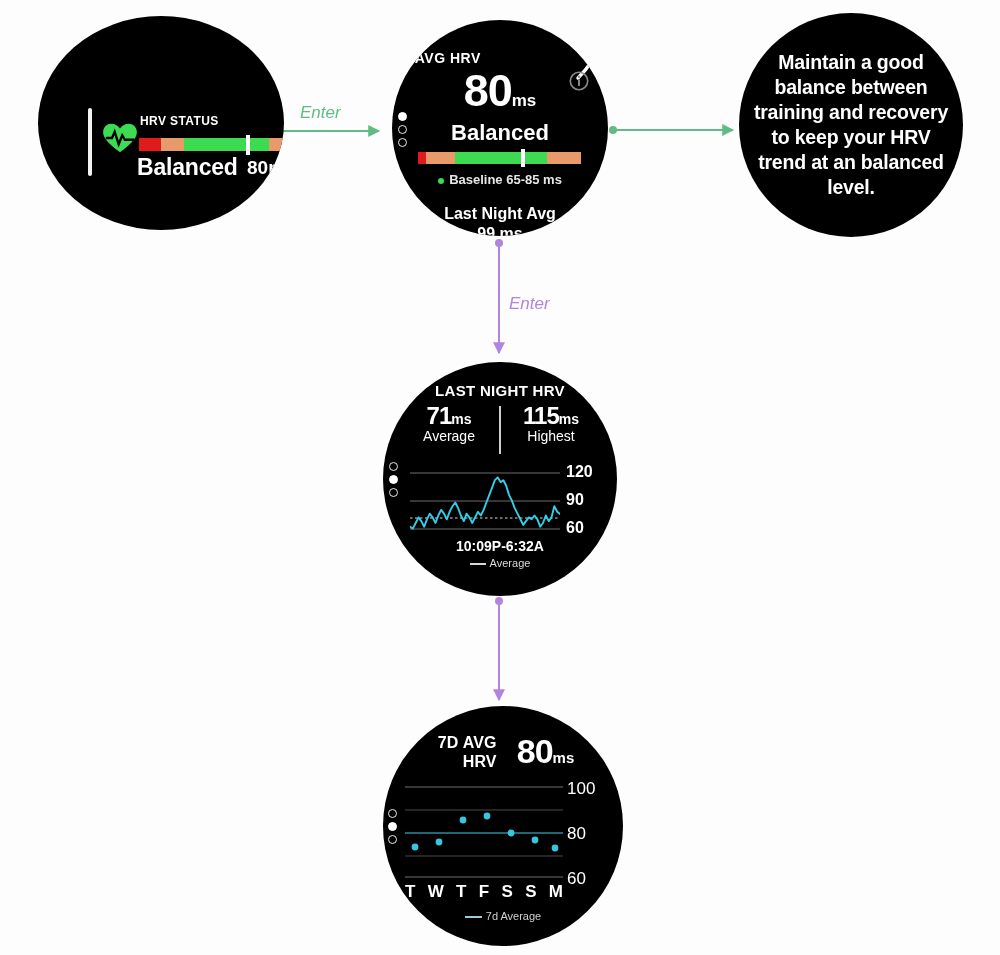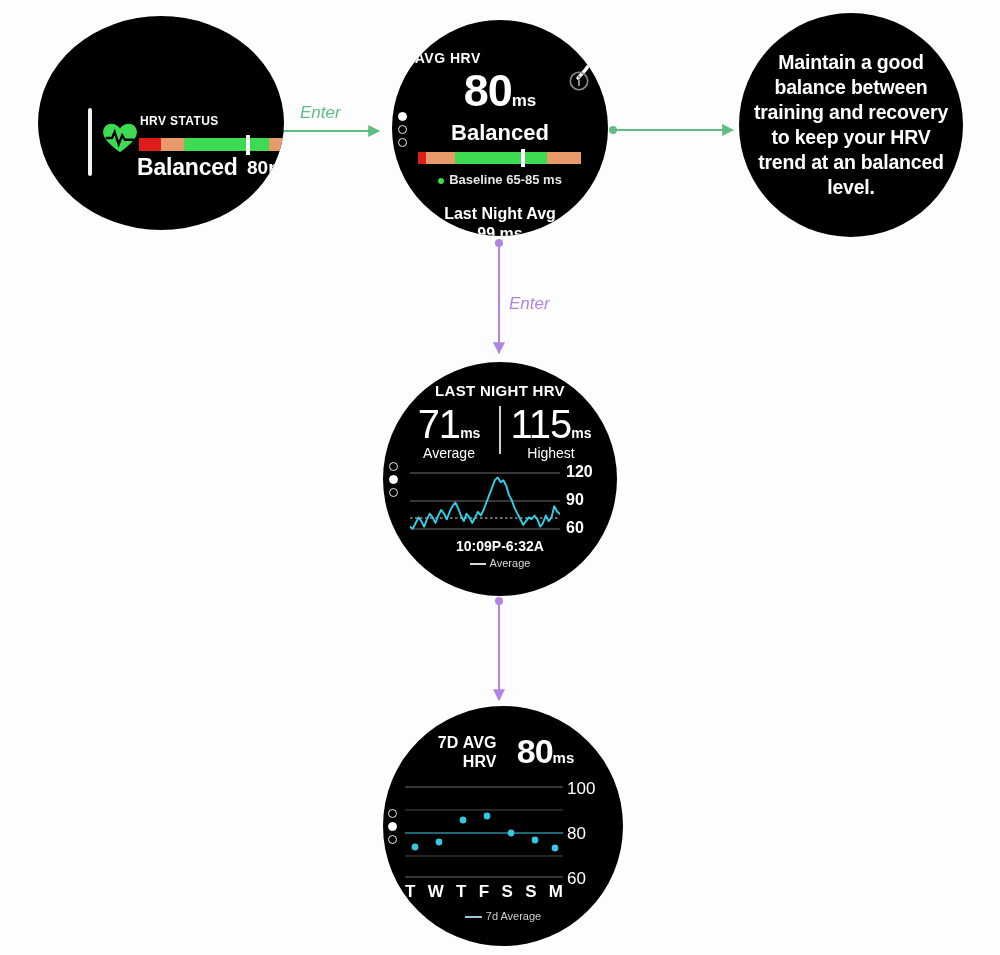--- a/index.html
+++ b/index.html
@@ -50,21 +50,21 @@
 
   
   #infocircle{left:739px;top:13px;width:224px;height:224px;display:flex;align-items:center;justify-content:center;}
   #infocircle .txt{color:#fff;font-weight:bold;font-size:19.5px;line-height:25px;text-align:center;padding:0 14px;letter-spacing:-.2px;}
 
   
   #watch3{left:383px;top:362px;width:234px;height:234px;}
   #watch3 .w3-title{position:absolute;top:20px;left:0;right:0;text-align:center;color:#fff;font-weight:bold;font-size:15px;letter-spacing:.3px;}
   #watch3 .w3-stats{position:absolute;top:40px;left:0;right:0;display:flex;justify-content:center;align-items:flex-start;}
   #watch3 .stat{width:96px;text-align:center;color:#fff;}
-  #watch3 .stat .v{font-size:40px;font-weight:normal;letter-spacing:-1px;}
+  #watch3 .stat .v{font-size:24px;font-weight:bold;letter-spacing:-1px;}
   #watch3 .stat .u{font-size:14px;font-weight:bold;}
   #watch3 .stat .l{font-size:14px;font-weight:normal;margin-top:-2px;}
   #watch3 .divider{width:2px;height:48px;background:#cfcfcf;margin:4px 2px 0 2px;}
   #watch3 .chart{position:absolute;left:27px;top:107px;width:150px;height:68px;}
   #watch3 .ylab{position:absolute;left:183px;color:#fff;font-size:16px;font-weight:bold;}
   #watch3 .w3-time{position:absolute;top:176px;left:0;right:0;text-align:center;color:#fff;font-weight:bold;font-size:14px;}
   #watch3 .w3-legend{position:absolute;top:195px;left:0;right:0;text-align:center;color:#d8d8d8;font-size:11px;}
   .legline{display:inline-block;width:16px;height:2px;background:#d8d8d8;vertical-align:middle;margin-right:4px;}
 
   

